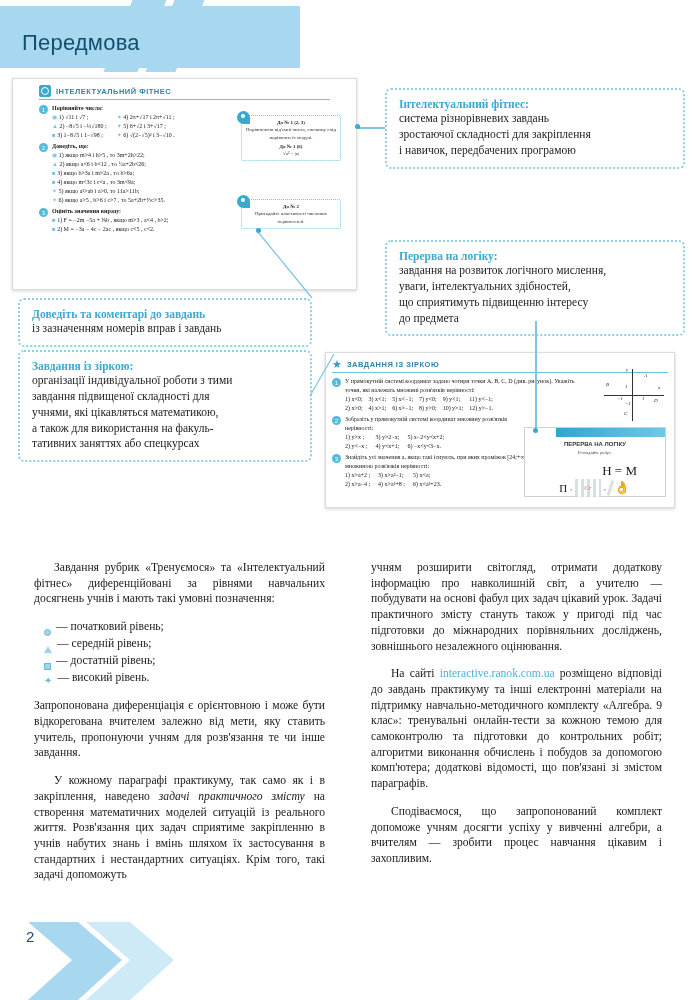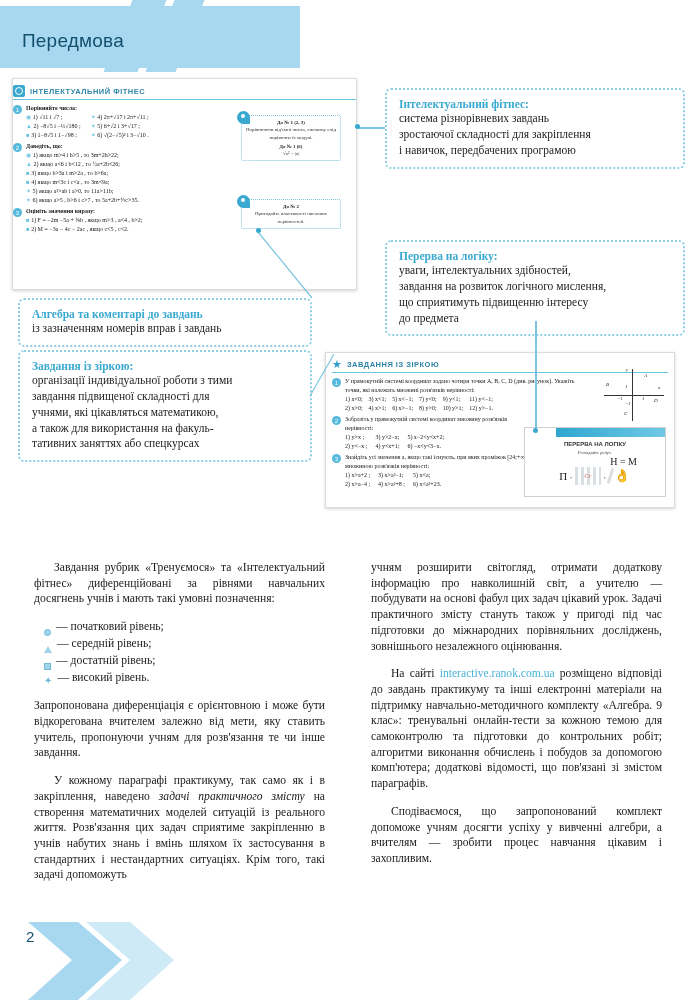--- a/index.html
+++ b/index.html
@@ -21,30 +21,30 @@
   }
   .hdr-slash {
     position:absolute; top:0; height:72px; background:#a8d8f0;
     transform:skewX(-22deg);
   }
   .hdr-slash.s1 { left:118px; width:34px; }
   .hdr-slash.s2 { left:160px; width:30px; }
   .hdr-title {
     position:absolute; left:22px; top:30px;
     font-family:"Liberation Sans", sans-serif;
-    font-size:19px; color:#12506e; letter-spacing:.2px;
+    font-size:22px; color:#12506e; letter-spacing:.2px;
   }
 
   
   .frag {
     position:absolute; background:#fff;
     border:1px solid #dcdcdc;
     box-shadow:0 1px 3px rgba(0,0,0,.18);
   }
-  .frag-inner { position:absolute; inset:0; padding:6px 0; }
+  .frag-inner { position:absolute; inset:0; padding:6px 26px; }
 
   .panel-head {
     display:flex; align-items:center; gap:5px;
     border-bottom:1px solid #67c4e2; padding-bottom:2px; margin-bottom:4px;
   }
   .panel-ico {
     width:12px; height:12px; border-radius:2px; background:#3aa9d0;
     display:inline-block; position:relative; flex:none;
   }
   .panel-ico::after{
@@ -351,21 +351,21 @@
     <div class="pt" style="left:40px; top:6px;">A</div>
     <div class="pt" style="left:2px; top:15px;">B</div>
     <div class="pt" style="left:20px; top:44px;">C</div>
     <div class="pt" style="left:50px; top:31px;">D</div>
   </div>
 
   <div class="logic-box" style="left:198px; top:74px; width:142px; height:70px;">
     <div class="logic-bar"></div>
     <div class="logic-t" style="margin-top:13px;">ПЕРЕРВА НА ЛОГІКУ</div>
     <div class="logic-s" style="margin-top:3px;">Розгадайте ребус.</div>
-    <div style="text-align:right; padding-right:28px; font-size:10px; margin-top:1px;">Н = М</div>
+    <div style="text-align:right; padding-right:28px; font-size:13px; margin-top:8px;">Н = М</div>
     <div class="rebus">
       <span>П</span>
       <span style="font-size:7px;">,</span>
       <span class="chem"></span>
       <span style="font-size:7px;">,</span>
       <span style="display:inline-block;width:3px;height:16px;background:#ddd;transform:rotate(18deg);border-radius:2px;"></span>
       <span style="font-size:13px;color:#777;">👌</span>
     </div>
   </div>
 </div>
@@ -374,30 +374,30 @@
   <div class="c-title">Інтелектуальний фітнес:</div>
   <div class="c-line">система різнорівневих завдань</div>
   <div class="c-line">зростаючої складності для закріплення</div>
   <div class="c-line">і навичок, передбачених програмою</div>
 </div>
 <div class="conn" style="left:358px; top:127px; width:27px; height:1.5px;"></div>
 <div class="conn-dot" style="left:355px; top:124px;"></div>
 
 <div class="callout" style="left:385px; top:240px; width:300px;">
   <div class="c-title">Перерва на логіку:</div>
+  <div class="c-line">завдання на розвиток логічного мислення,</div>
   <div class="c-line">уваги, інтелектуальних здібностей,</div>
-  <div class="c-line">завдання на розвиток логічного мислення,</div>
   <div class="c-line">що сприятимуть підвищенню інтересу</div>
   <div class="c-line">до предмета</div>
 </div>
 <div class="conn" style="left:535px; top:321px; width:1.5px; height:110px;"></div>
 <div class="conn-dot" style="left:533px; top:428px;"></div>
 
 <div class="callout" style="left:18px; top:298px; width:294px;">
-  <div class="c-title">Алгебра та коментарі до завдань</div>
+  <div class="c-title">Доведіть та коментарі до завдань</div>
   <div class="c-line">із зазначенням номерів вправ і завдань</div>
 </div>
 <svg class="conn-diag" style="left:250px; top:230px; width:120px; height:80px;">
   <line x1="8" y1="2" x2="62" y2="68" stroke="#7cc5e0" stroke-width="1.2"></line>
 </svg>
 <div class="conn-dot" style="left:256px; top:228px;"></div>
 
 <div class="callout" style="left:18px; top:350px; width:294px;">
   <div class="c-title">Завдання із зіркою:</div>
   <div class="c-line">організації індивідуальної роботи з тими</div>

